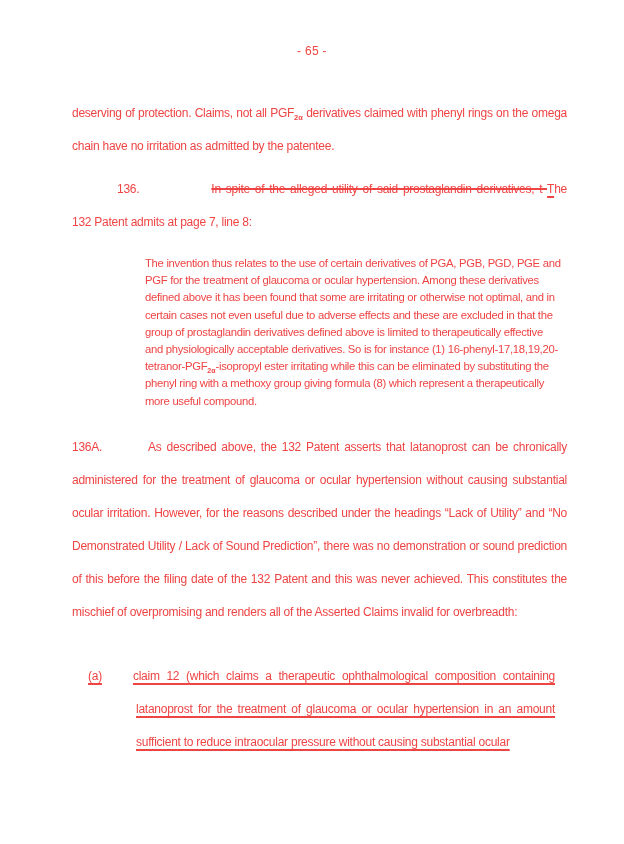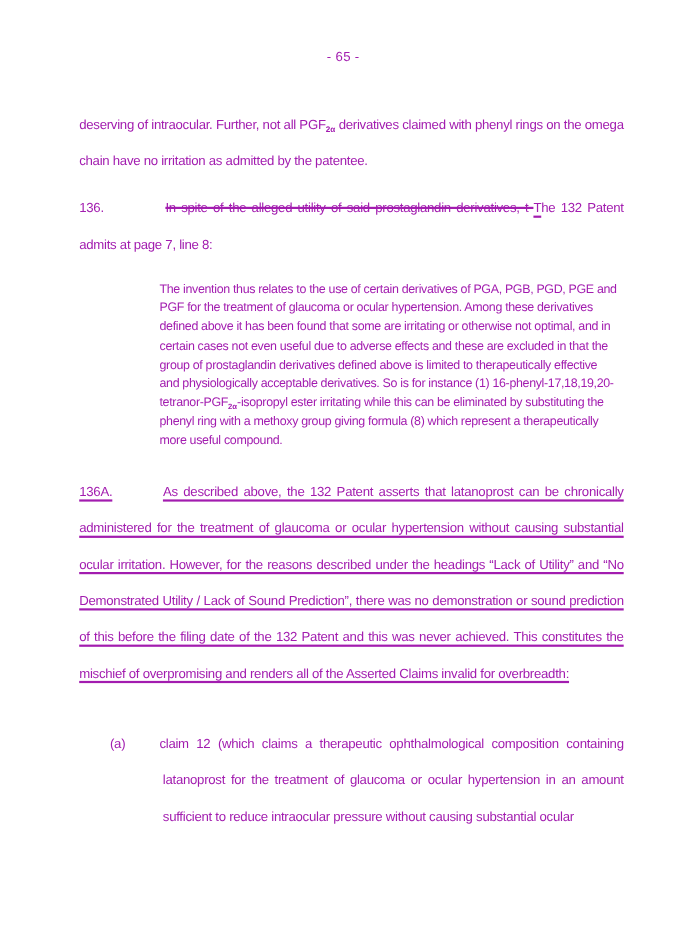--- a/index.html
+++ b/index.html
@@ -2,21 +2,21 @@
 <html><head>
 <meta charset="utf-8">
 <style>
   html, body { margin: 0; padding: 0; background: #ffffff; }
   .page {
     position: relative;
     width: 624px;
     height: 844px;
     background: #ffffff;
     font-family: "Liberation Sans", sans-serif;
-    color: #a21caf;
+    color: #ef4444;
     overflow: hidden;
   }
   .page-number {
     position: absolute;
     top: 44px;
     left: 0;
     width: 100%;
     text-align: center;
     font-size: 12px;
     letter-spacing: 0.3px;
@@ -27,33 +27,33 @@
     font-size: 12px;
     letter-spacing: -0.25px;
     line-height: 33px;
     text-align: justify;
     text-justify: inter-word;
   }
   .para-intro { top: 97px;  left: 72px; width: 495px; }
   .para-136   { top: 173px; left: 72px; width: 495px; }
   .para-136a  {
     top: 431px; left: 72px; width: 495px;
+    text-decoration-thickness: 1.5px;
+    text-underline-offset: 3px;
+  }
+  .item-a {
+    top: 660px; left: 88px; width: 467px;
+    box-sizing: border-box;
+    padding-left: 48px;
+    text-indent: -48px;
     text-decoration: underline;
     text-decoration-thickness: 1.5px;
     text-underline-offset: 3px;
   }
-  .item-a {
-    top: 660px; left: 100px; width: 467px;
-    box-sizing: border-box;
-    padding-left: 48px;
-    text-indent: -48px;
-    text-decoration-thickness: 1.5px;
-    text-underline-offset: 3px;
-  }
-  .num-136  { padding-right: 56px; }
+  .num-136  { padding-right: 72px; margin-left: 45px; }
   .num-136a { padding-right: 46px; }
   .label-a  { padding-right: 31px; }
   .struck {
     text-decoration: line-through;
     text-decoration-thickness: 1.5px;
     margin-top: 16px;
   }
   .inserted {
     text-decoration: underline;
     text-decoration-thickness: 1.5px;
@@ -75,21 +75,21 @@
     font-weight: bold;
   }
 </style>
 </head>
 <body>
 
 <div class="page">
 
   <div class="page-number">- 65 -</div>
 
-  <p class="para para-intro"><span>deserving of intraocular.  Further, not all PGF</span><sub class="chem">2α</sub><span> derivatives claimed with phenyl rings on the omega chain have no irritation as admitted by the patentee.</span></p>
+  <p class="para para-intro"><span>deserving of protection.  Claims, not all PGF</span><sub class="chem">2α</sub><span> derivatives claimed with phenyl rings on the omega chain have no irritation as admitted by the patentee.</span></p>
 
   <p class="para para-136"><span class="num-136">136.</span><span class="struck">In spite of the alleged utility of said prostaglandin derivatives, t </span><span class="inserted">T</span><span>he 132 Patent admits at page 7, line 8:</span></p>
 
   <p class="block-quote"><span>The invention thus relates to the use of certain derivatives of PGA, PGB, PGD, PGE and PGF for the treatment of glaucoma or ocular hypertension.  Among these derivatives defined above it has been found that some are irritating or otherwise not optimal, and in certain cases not even useful due to adverse effects and these are excluded in that the group of prostaglandin derivatives defined above is limited to therapeutically effective and physiologically acceptable derivatives.  So is for instance (1) 16-phenyl-17,18,19,20-tetranor-PGF</span><sub class="chem">2α</sub><span>-isopropyl ester irritating while this can be eliminated by substituting the phenyl ring with a methoxy group giving formula (8) which represent a therapeutically more useful compound.</span></p>
 
   <p class="para para-136a"><span class="num-136a">136A.</span><span>As described above, the 132 Patent asserts that latanoprost can be chronically administered for the treatment of glaucoma or ocular hypertension without causing substantial ocular irritation.  However, for the reasons described under the headings “Lack of Utility” and “No Demonstrated Utility / Lack of Sound Prediction”, there was no demonstration or sound prediction of this before the filing date of the 132 Patent and this was never achieved.  This constitutes the mischief of overpromising and renders all of the Asserted Claims invalid for overbreadth:</span></p>
 
   <p class="para item-a"><span class="label-a">(a)</span><span>claim 12 (which claims a therapeutic ophthalmological composition containing latanoprost for the treatment of glaucoma or ocular hypertension in an amount sufficient to reduce intraocular pressure without causing substantial ocular</span></p>
 
 </div>

